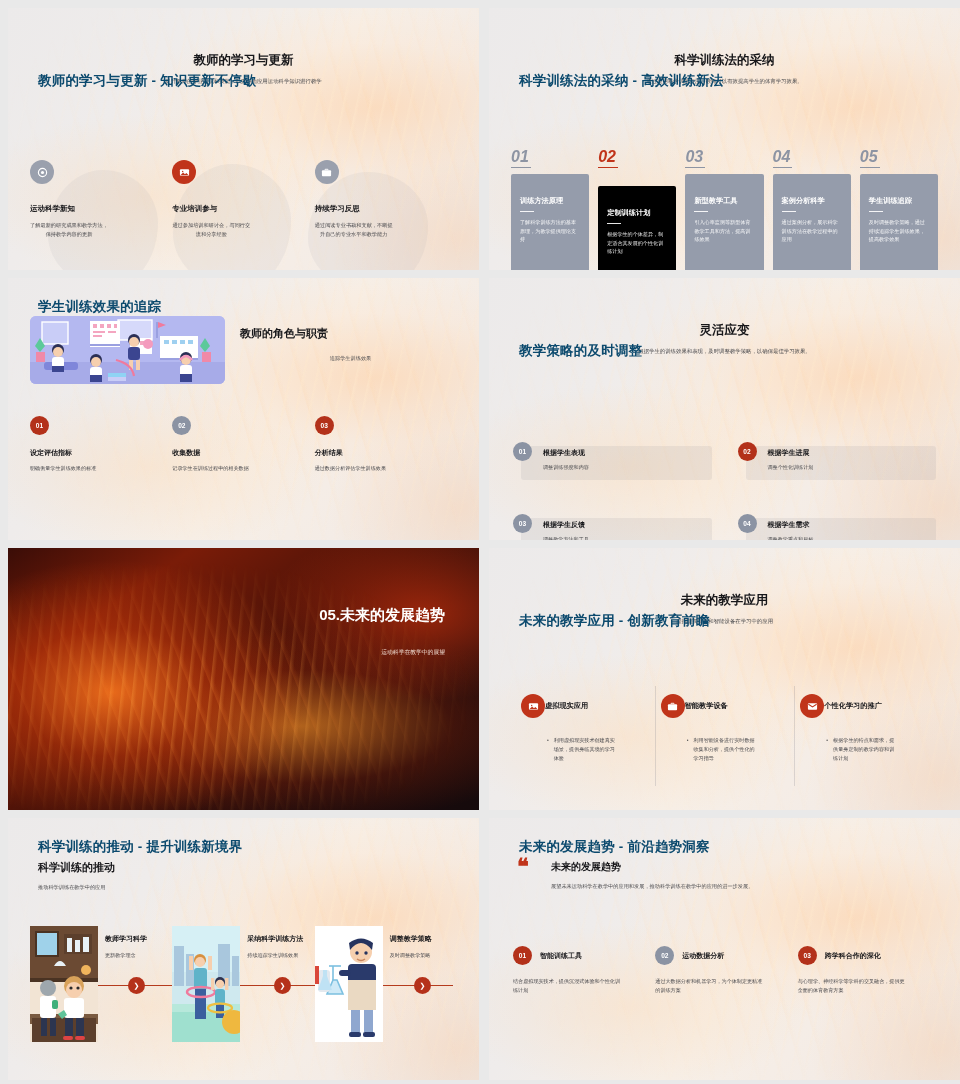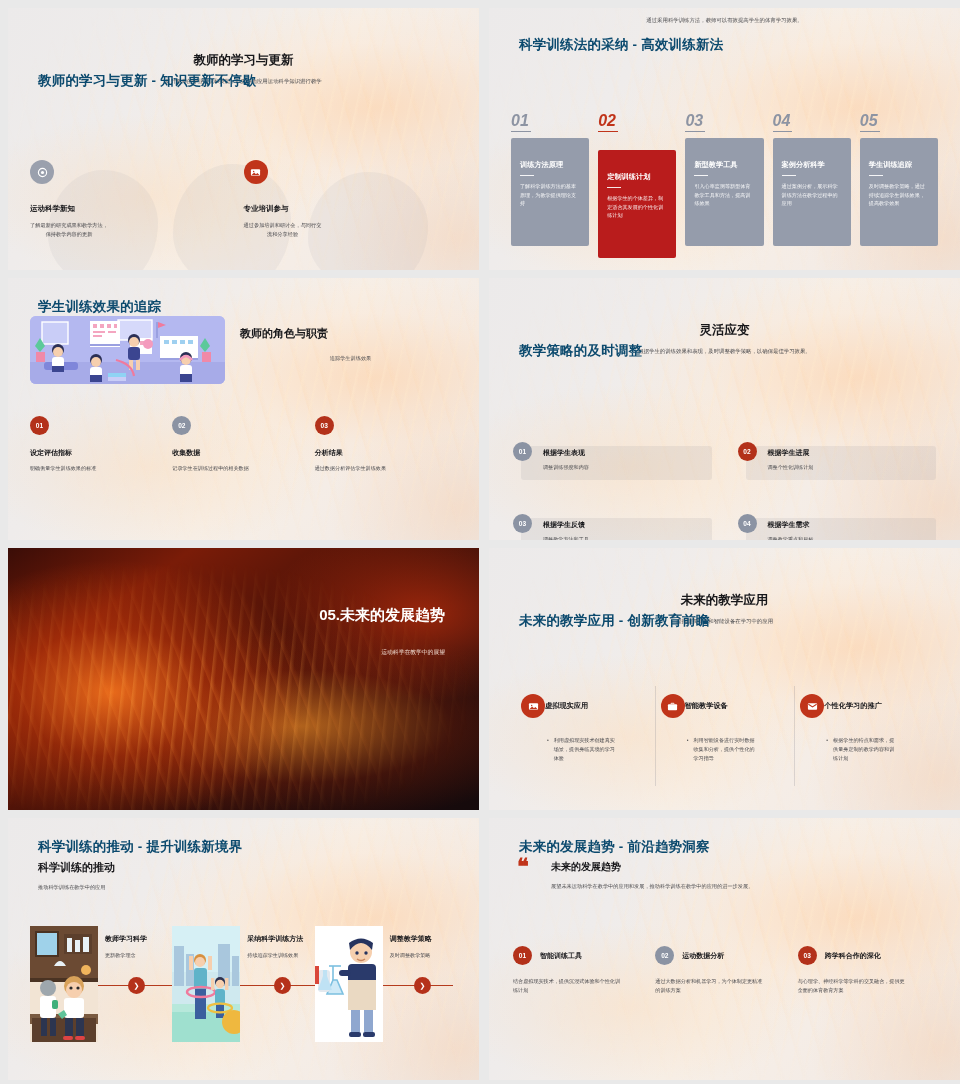--- a/index.html
+++ b/index.html
@@ -79,21 +79,21 @@
   .s2-num{
     font-size:16px;font-weight:bold;font-style:italic;color:#8d94a3;
     border-bottom:1.6px solid #8d94a3;display:inline-block;padding:0 2px 1px 0;
     line-height:1.05;
   }
   .s2-num.active{color:#c0341a;border-bottom-color:#c0341a;}
   .s2-card{
     margin-top:6px;height:108px;border-radius:2px;
     background:#959cab;padding:22px 9px 0 9px;color:#fff;
   }
-  .s2-card.active{background:#b91c1c;margin-top:18px;}
+  .s2-card.active{background:#000000;margin-top:18px;}
   .s2-card h4{font-size:7.2px;font-weight:bold;}
   .s2-rule{width:14px;height:1.6px;background:rgba(255,255,255,.9);margin:5px 0 6px;}
   .s2-card p{font-size:5.1px;line-height:1.65;color:rgba(255,255,255,.92);}
 
   
   .s3-illu{
     position:absolute;left:22px;top:38px;width:195px;height:68px;border-radius:6px;
     overflow:hidden;background:#b9bdf2;
   }
   .s3-right{position:absolute;left:232px;top:48px;right:18px;}
@@ -218,28 +218,39 @@
           <div class="circ red">
             <svg viewBox="0 0 24 24">
                 <rect x="2" y="5" width="20" height="14" rx="2"></rect>
                 <circle cx="8" cy="10" r="1.6" fill="#c0341a"></circle>
                 <path d="M3 18l6-6 4 4 3-3 5 5z" fill="#c0341a"></path>
               </svg>
           </div>
           <div class="s1-h">专业培训参与</div>
           <div class="s1-p">通过参加培训和研讨会，与同行交流和分享经验</div>
         </div>
+        <div class="s1-col">
+          <div class="circ grey">
+            <svg viewBox="0 0 24 24">
+                <rect x="2" y="7" width="20" height="13" rx="2"></rect>
+                <path d="M9 7V5h6v2" fill="none" stroke="#fff" stroke-width="2"></path>
+              </svg>
+          </div>
+          <div class="s1-h">持续学习反思</div>
+          <div class="s1-p">通过阅读专业书籍和文献，不断提升自己的专业水平和教学能力</div>
+        </div>
       </div>
     </div>
   </div>
 
   <div class="slide">
     <div class="bg-wave"></div>
     <div class="content">
       <div class="kicker">科学训练法的采纳 - 高效训练新法</div>
+      <div class="ctr-title">科学训练法的采纳</div>
       <div class="ctr-sub">通过采用科学训练方法，教师可以有效提高学生的体育学习效果。</div>
 
       <div class="s2-wrap">
         <div class="s2-item">
           <div class="s2-num">01</div>
           <div class="s2-card">
             <h4>训练方法原理</h4>
             <div class="s2-rule"></div>
             <p>了解科学训练方法的基本原理，为教学提供理论支持</p>
           </div>

